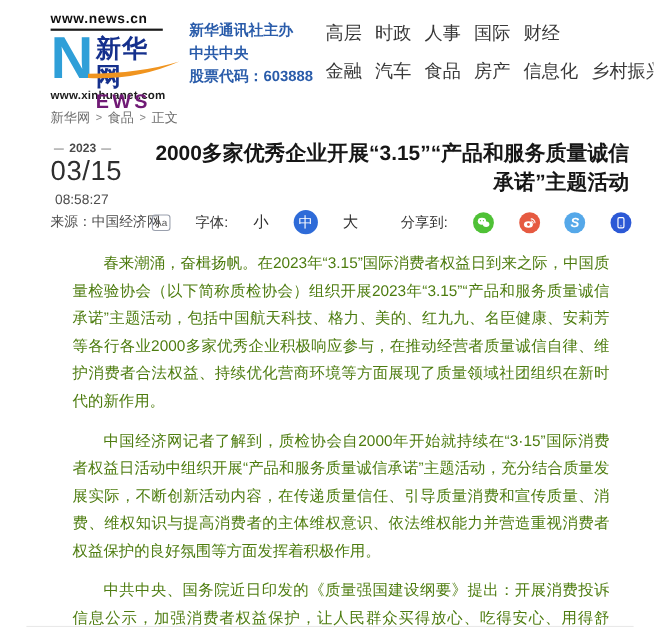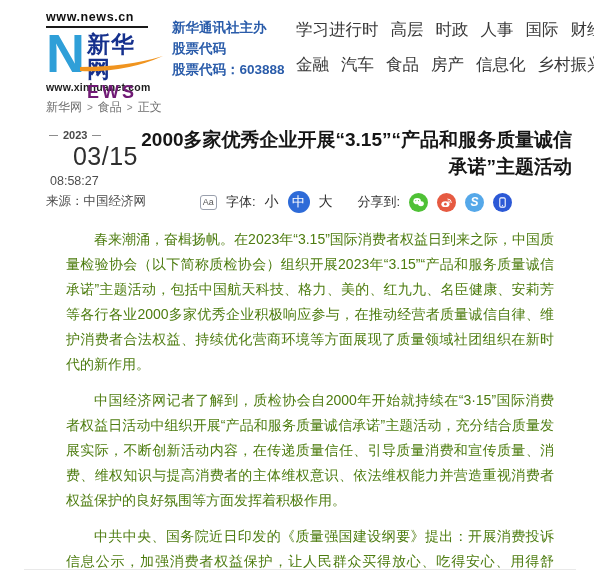--- a/index.html
+++ b/index.html
@@ -32,28 +32,28 @@
   
   .breadcrumb { padding:2px 20px 0; font-size:12px; color:#6e6e6e; display:flex; gap:5px; align-items:center; }
   .crumb { cursor:pointer; }
   .crumb-sep { color:#8a8a8a; font-size:10px; }
 
   
   .article-header { display:flex; padding:10px 20px 0; }
   .date-block { flex:none; width:92px; padding-top:3px; }
   .year-row { display:flex; align-items:center; gap:5px; margin-left:3px; font-size:11px; color:#4a4a4a;font-weight:bold; }
   .year-row::before, .year-row::after { content:""; width:9px; height:1px; background:#8d8d8d; }
-  .monthday { font-size:25px; color:#2e2e2e; font-weight:500; letter-spacing:.5px; margin-top:1px;text-align:right; }
+  .monthday { font-size:25px; color:#2e2e2e; font-weight:500; letter-spacing:.5px; margin-top:1px; }
   .time { font-size:12.5px; color:#4e4e4e; margin:3px 0 0 4px; }
   .source { font-size:12.5px; color:#4a4a4a; margin-top:5px; white-space:nowrap; }
 
   .title-col { flex:1; min-width:0; }
   .article-title { font-size:19px; line-height:27px; font-weight:700; color:#161616;
                    text-align:right; padding:0 2px; margin-bottom:11px; }
-  .toolbar { display:flex; align-items:center; justify-content:center; gap:9px; font-size:13px; color:#333; }
+  .toolbar { display:flex; align-items:center; justify-content:space-between; gap:9px; font-size:13px; color:#333; }
   .aa-icon { width:17px; height:15px; border:1px solid #9aa0ad; border-radius:3px; color:#555;
              font-size:9px; display:flex; align-items:center; justify-content:center; }
   .size-btn { font-size:14px; color:#2f2f2f; cursor:pointer; }
   .size-mid { width:22px; height:22px; border-radius:50%; color:#fff; font-size:13px;
               display:flex; align-items:center; justify-content:center; cursor:pointer; }
   .share-label { margin-left:16px; }
   .share-icon { width:19px; height:19px; border-radius:50%; display:flex; align-items:center;
                 justify-content:center; cursor:pointer; overflow:hidden; }
   .share-icon svg { display:block; }
   .s-glyph::before { content:"S"; color:#fff; font-weight:700; font-style:italic; font-size:12px; line-height:1; }
@@ -82,27 +82,26 @@
           </svg>
         </span>
       </div>
       <div class="xinhuanet">www.xinhuanet.com</div>
     </div>
 
     <div class="divider-v"></div>
 
     <div class="org-block">
       <div>新华通讯社主办</div>
-      <div>股票代码</div>
+      <div>中共中央</div>
       <div>股票代码：603888</div>
     </div>
 
     <nav class="nav-block">
       <div class="nav-row">
-        <span class="nav-link">学习进行时</span>
         <span class="nav-link">高层</span>
         <span class="nav-link">时政</span>
         <span class="nav-link">人事</span>
         <span class="nav-link">国际</span>
         <span class="nav-link">财经</span>
       </div>
       <div class="nav-row">
         <span class="nav-link">金融</span>
         <span class="nav-link">汽车</span>
         <span class="nav-link">食品</span>

